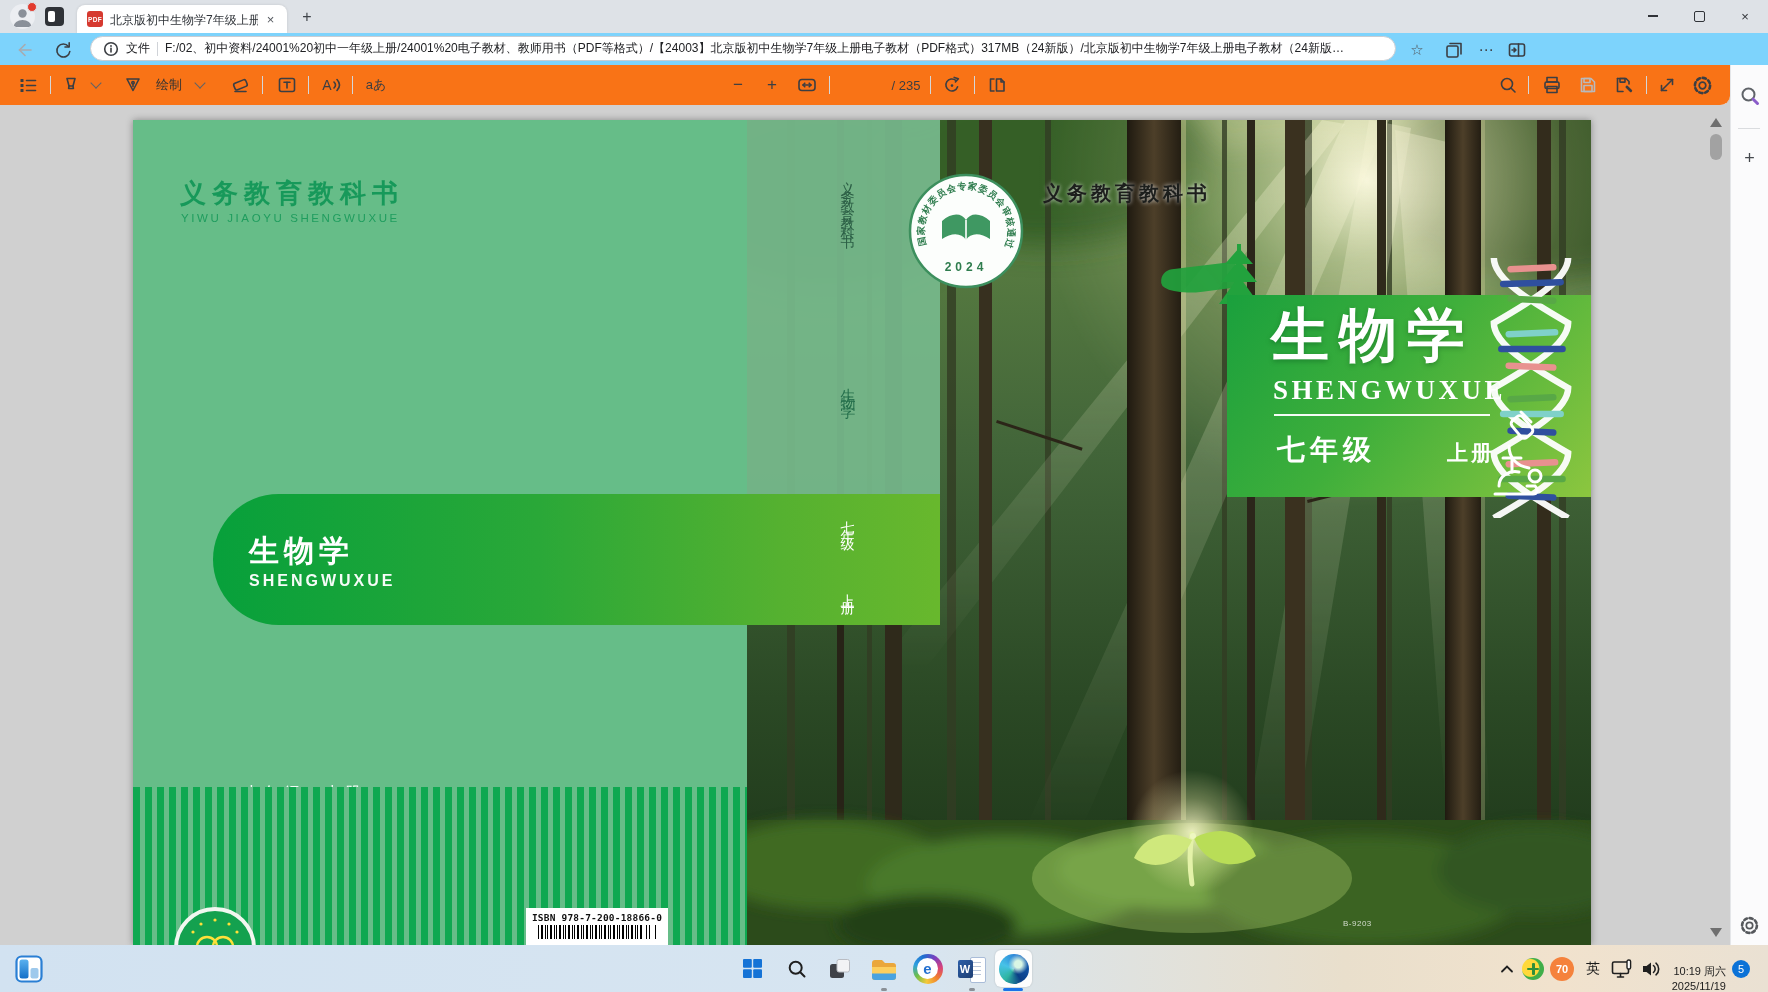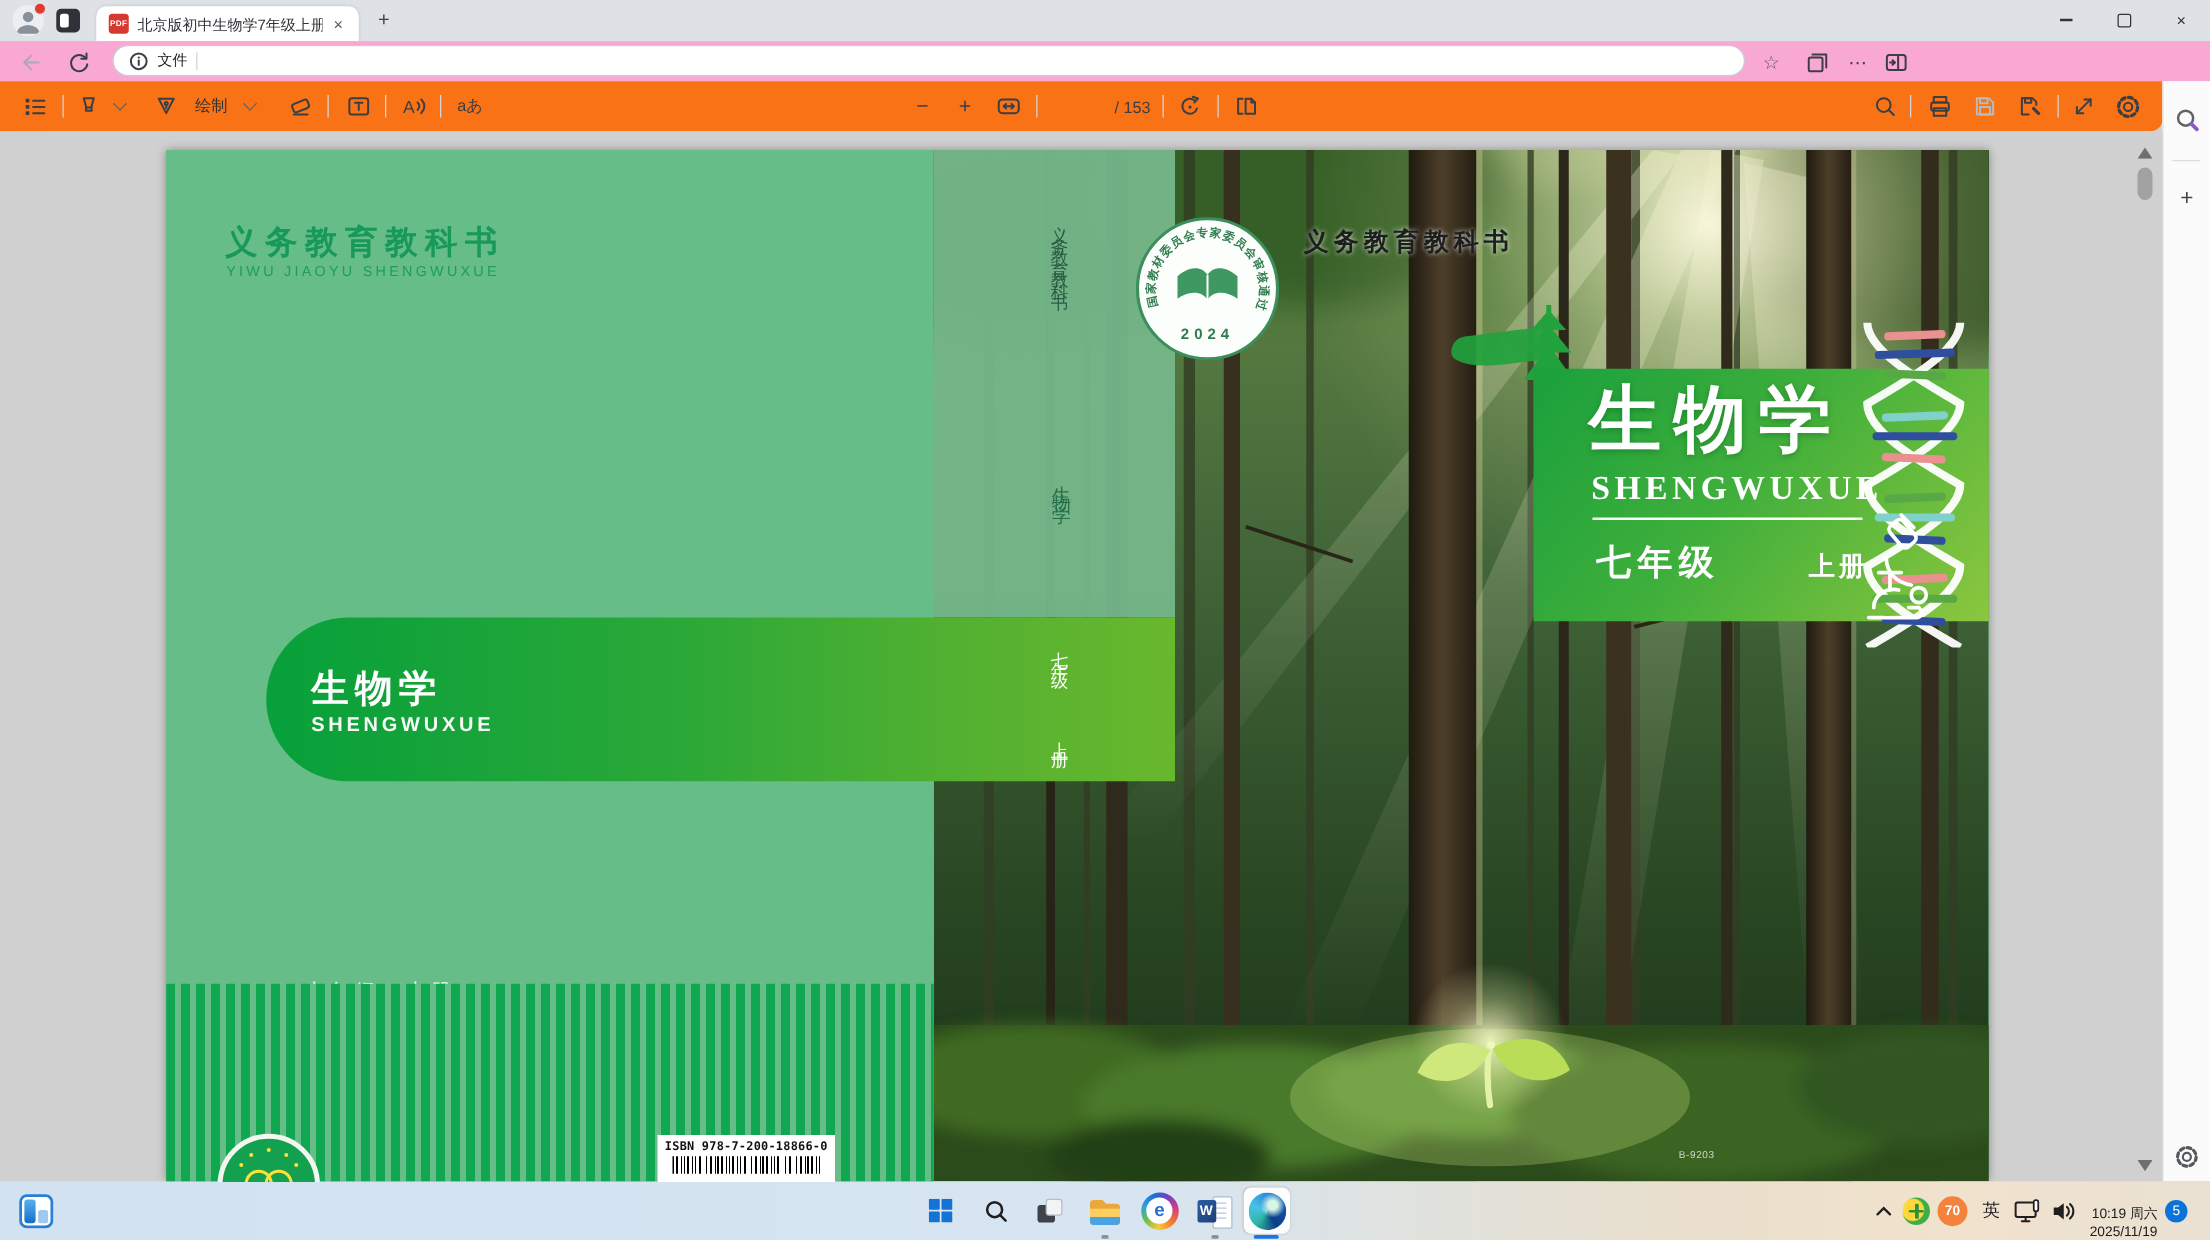--- a/index.html
+++ b/index.html
@@ -15,21 +15,21 @@
   .vtabs span{position:absolute;left:3px;top:4px;width:7px;height:11px;border-radius:2px;background:#fff;}
   .tab{left:77px;top:5px;width:210px;height:28px;background:#fff;border-radius:8px 8px 0 0;box-shadow:0 0 3px rgba(0,0,0,.12);}
   .pdfbadge{left:10px;top:6px;width:16px;height:16px;background:#d6392f;border-radius:3px;color:#fff;font-size:6.5px;font-weight:bold;display:flex;align-items:center;justify-content:center;letter-spacing:.3px;}
   .tabtitle{left:33px;top:7px;width:148px;height:15px;font-size:12px;color:#2f3338;white-space:nowrap;overflow:hidden;}
   .tabclose{left:185px;top:6px;width:17px;height:17px;font-size:13px;color:#55595f;display:flex;align-items:center;justify-content:center;border-radius:4px;}
   .newtab{left:297px;top:7px;width:20px;height:20px;font-size:16px;color:#3f4349;display:flex;align-items:center;justify-content:center;border-radius:4px;}
   .winbtn{top:0;width:46px;height:32px;display:flex;align-items:center;justify-content:center;color:#303338;font-size:13px;}
   .minbar{width:10px;height:1.4px;background:#303338;}
   .maxbox{width:9px;height:9px;border:1.3px solid #303338;border-radius:2px;}
   
-  .addressbar{left:0;top:33px;width:1768px;height:32px;background:#f9a8d4;border-bottom:1px solid #e4e6e9;}
+  .addressbar{left:0;top:33px;width:1768px;height:32px;background:#7dd3fc;border-bottom:1px solid #e4e6e9;}
   .navbtn{top:4px;width:26px;height:25px;display:flex;align-items:center;justify-content:center;border-radius:5px;}
   .urlfield{left:90px;top:3px;width:1306px;height:25px;background:#fff;border:1px solid #c9cdd3;border-radius:13px;display:flex;align-items:center;padding:0 12px;box-sizing:border-box;gap:7px;}
   .scheme{font-size:12px;color:#202124;white-space:nowrap;}
   .urlsep{width:1px;height:14px;background:#d0d3d8;}
   .urltext{font-size:12px;color:#202124;white-space:nowrap;overflow:hidden;flex:1;}
   .star{font-size:15px;color:#52565b;}
   
   .pdftoolbar{left:0;top:65px;width:1730px;height:40px;background:#f97316;border-bottom:1px solid #d9dadb;border-radius:0 0 10px 0;}
   .tb{position:absolute;top:6px;height:28px;display:flex;align-items:center;justify-content:center;border-radius:4px;color:#3b3e43;}
   .vd{position:absolute;top:11px;width:1px;height:18px;background:#d4d6d9;}
@@ -153,20 +153,21 @@
         </svg>
     </div>
     <div class="ab urlfield">
       <svg class="ic" width="16" height="16" viewBox="0 0 16 16">
           <circle cx="8" cy="8" r="6.3"></circle>
           <path d="M8,7.4 V11"></path>
           <circle cx="8" cy="5" r=".9" fill="#3b3e43" stroke="none"></circle>
         </svg>
       <span class="scheme">文件</span>
       <span class="urlsep"></span>
+      <span class="urltext">F:/02、初中资料/24001%20初中一年级上册/24001%20电子教材、教师用书（PDF等格式）/【24003】北京版初中生物学7年级上册电子教材（PDF格式）317MB（24新版）/北京版初中生物学7年级上册电子教材（24新版…</span>
     </div>
     <div class="ab navbtn" style="left:1404px;">
         <span class="star">☆</span>
       </div>
     <div class="ab navbtn" style="left:1441px;">
       <svg class="ic" width="20" height="20" viewBox="0 0 20 20">
           <rect x="3" y="6" width="11" height="11" rx="1.5"></rect>
           <path d="M6,3.5 H17 V14"></path>
         </svg>
     </div>
@@ -254,21 +255,21 @@
     <div class="tb" style="left:792px;width:30px;">
       <svg class="ic" width="20" height="20" viewBox="0 0 20 20">
           <rect x="2" y="4.5" width="16" height="11" rx="3"></rect>
           <path d="M6,10 H14"></path>
           <path d="M7.8,8.2 L6,10 L7.8,11.8"></path>
           <path d="M12.2,8.2 L14,10 L12.2,11.8"></path>
         </svg>
     </div>
     <div class="vd" style="left:829px;"></div>
     <input class="ab pageinput" style="left: 837px; top: 70px;" value="1">
-    <div class="tb pagetotal" style="left:886px;width:40px;">/ 153</div>
+    <div class="tb pagetotal" style="left:886px;width:40px;">/ 235</div>
     <div class="vd" style="left:930px;"></div>
     <div class="tb" style="left:936px;width:32px;">
       <svg class="ic" width="20" height="20" viewBox="0 0 20 20">
           <path d="M15.6,11.8 A6,6 0 1 1 13.8,5.4"></path>
           <path d="M12.2,2.4 L16.4,3.8 L13.4,7"></path>
           <circle cx="10" cy="10.6" r="1.3" fill="#3b3e43" stroke="none"></circle>
         </svg>
     </div>
     <div class="vd" style="left:974px;"></div>
     <div class="tb" style="left:980px;width:34px;">

